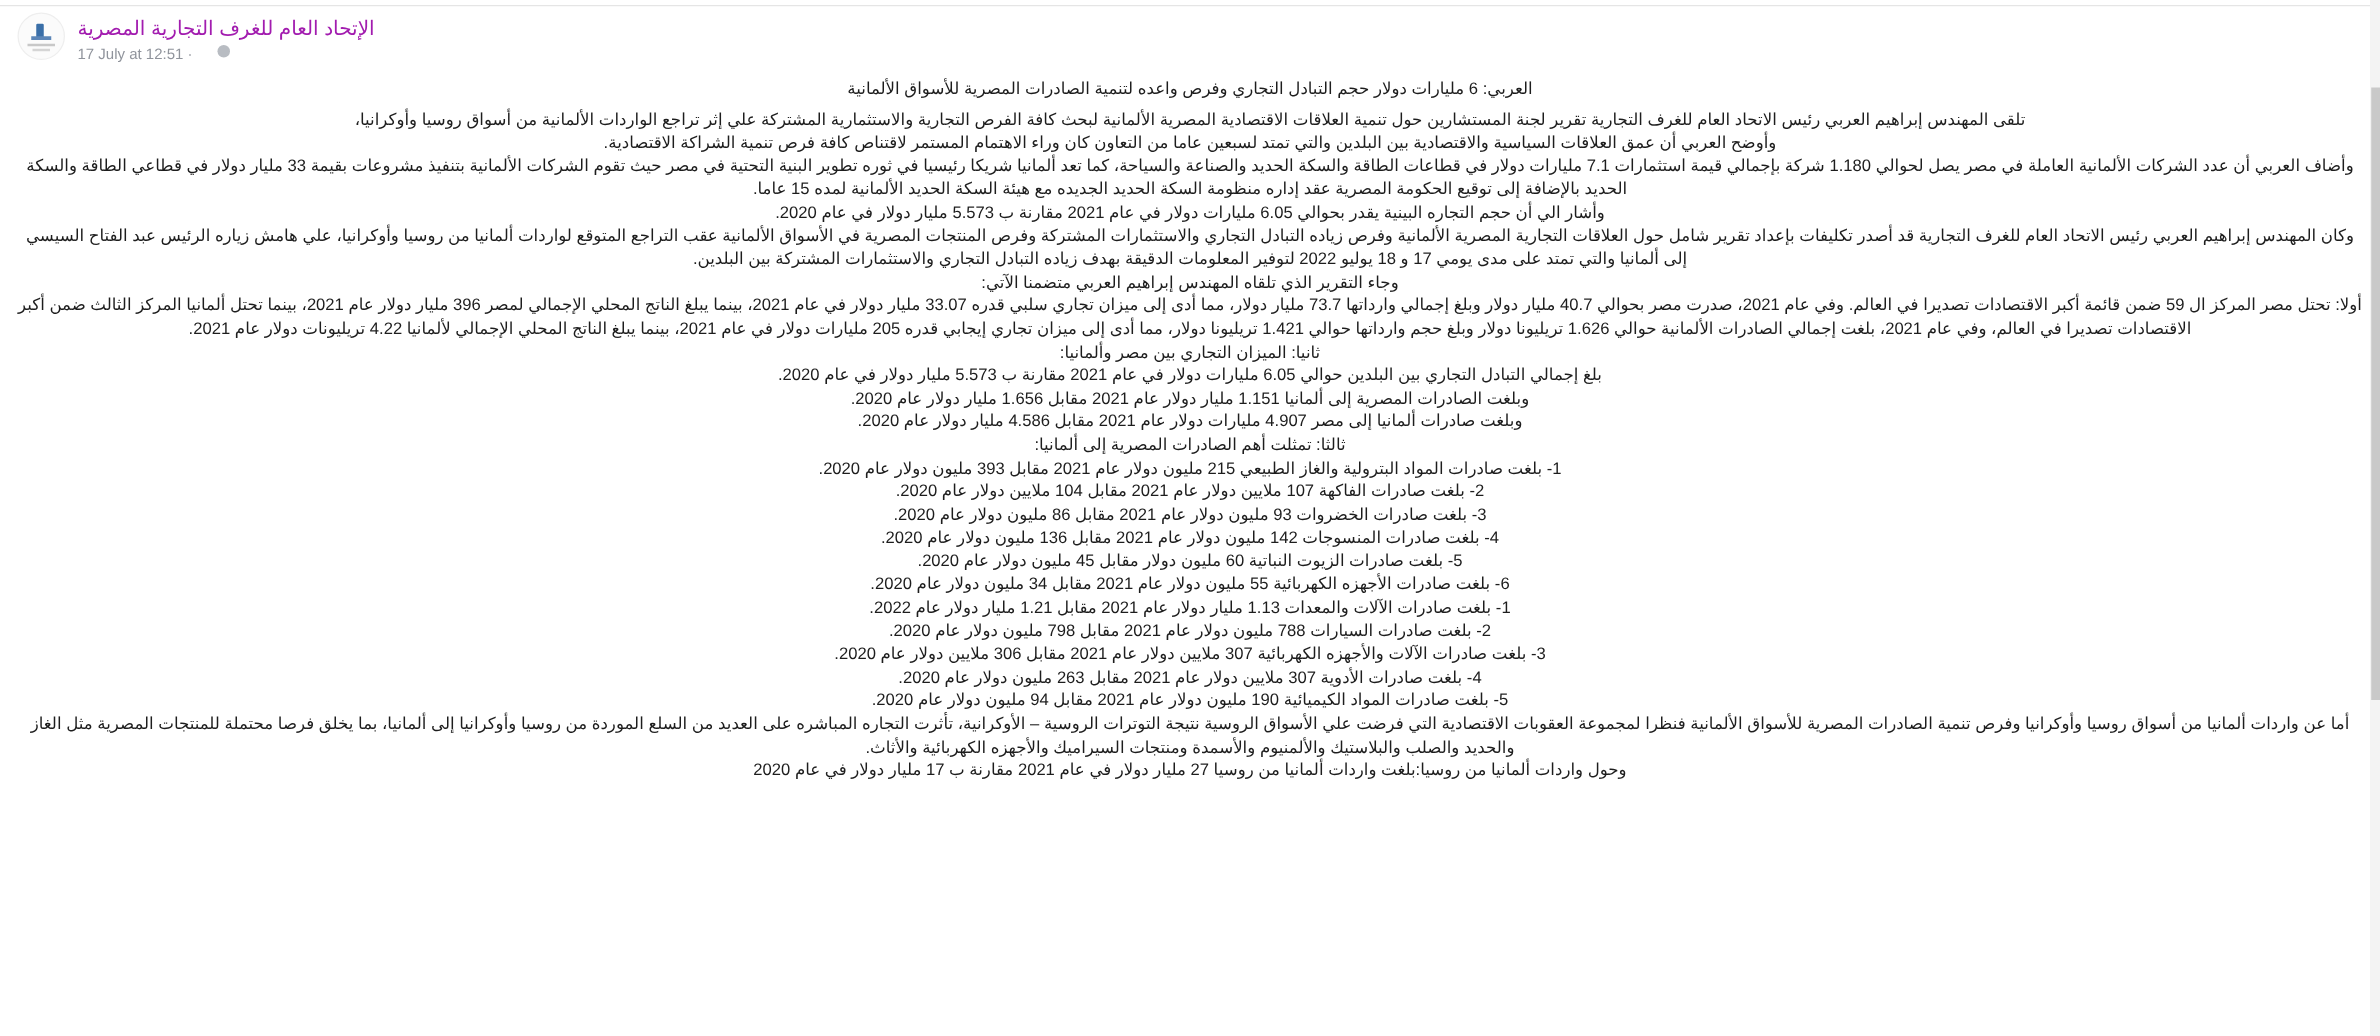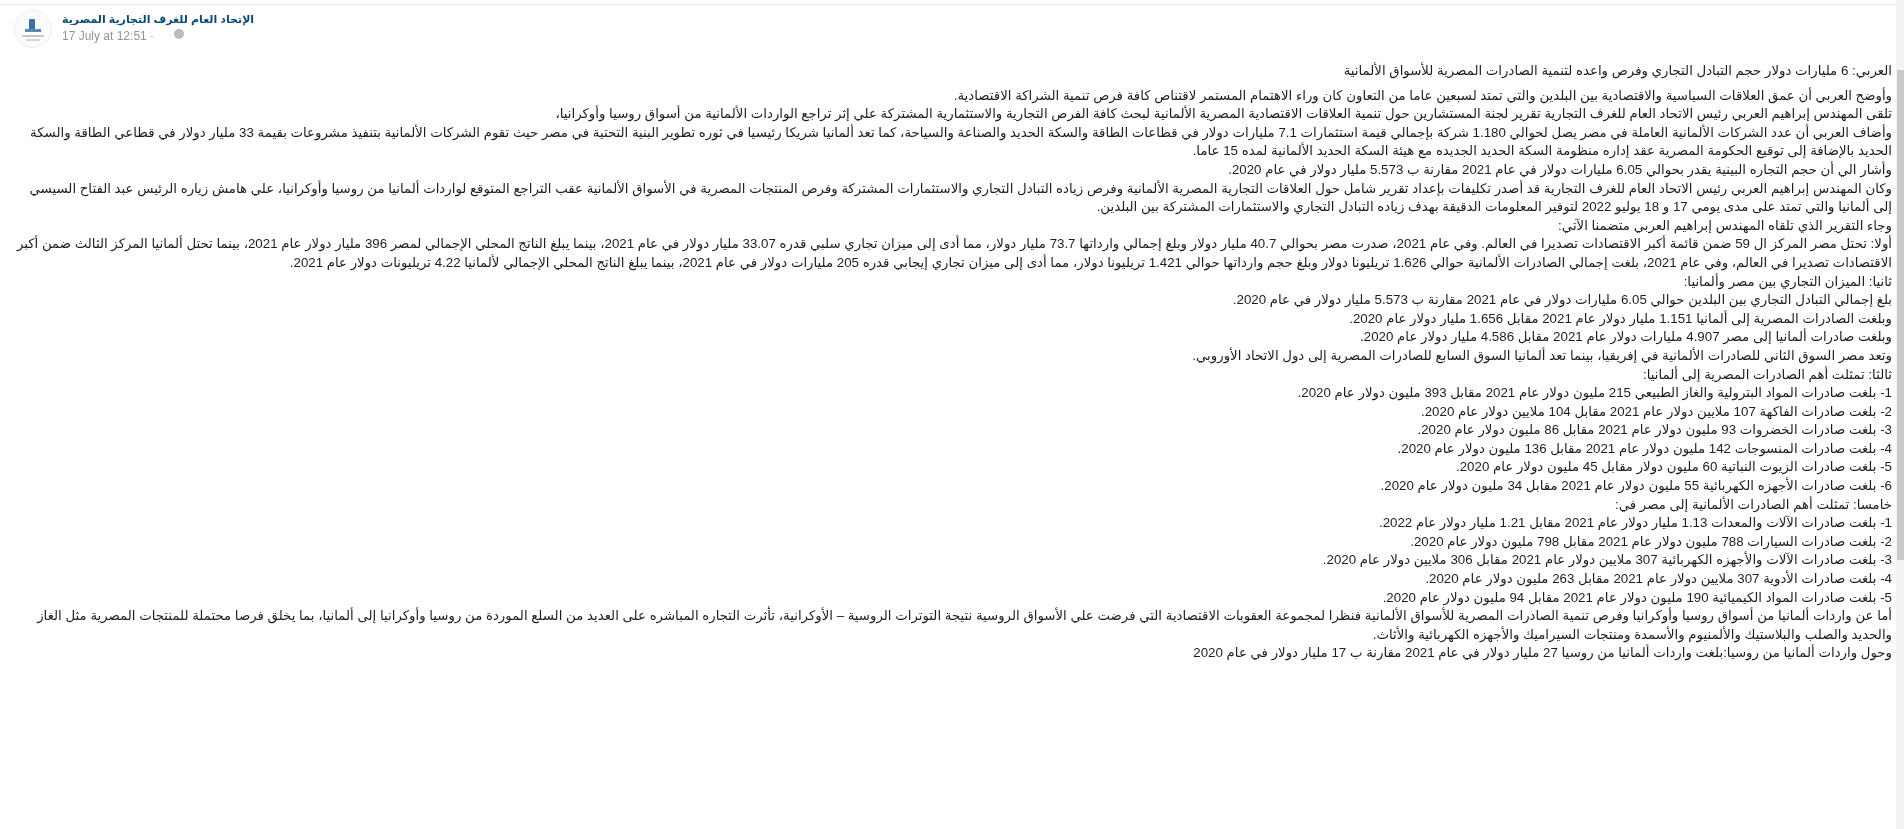--- a/index.html
+++ b/index.html
@@ -5,24 +5,24 @@
   html, body { margin:0; padding:0; background:#ffffff; }
   body { width:1904px; height:829px; overflow:hidden; position:relative; font-family:"Liberation Sans", "DejaVu Sans", sans-serif; color:#1c1e21; }
   .topline { position:absolute; left:0; top:4px; width:1904px; height:1px; background:#e5e5e5; }
   .header { position:absolute; left:14px; top:10px; height:40px; display:flex; align-items:flex-start; gap:10px; }
   .avatar { width:36px; height:36px; border-radius:50%; background:#fbfbfb; border:1px solid #eee; position:relative; overflow:hidden; }
   .avatar .mark { position:absolute; left:14px; top:8px; width:6px; height:12px; background:#3a6fa8; border-radius:1px; }
   .avatar .mark2 { position:absolute; left:10px; top:18px; width:16px; height:3px; background:#5c86b8; }
   .avatar .mark3 { position:absolute; left:7px; top:24px; width:22px; height:2px; background:#c8c8c8; }
   .avatar .mark4 { position:absolute; left:11px; top:28px; width:14px; height:2px; background:#d5d5d5; }
   .meta { display:flex; flex-direction:column; gap:3px; padding-top:3px; }
-  .page-name { font-weight:bold; font-size:11px; color:#0c4a6e; direction:rtl; text-align:left; }
+  .page-name { font-weight:normal; font-size:16px; color:#a21caf; direction:rtl; text-align:left; }
   .timestamp { font-size:12px; color:#90949c; display:flex; gap:20px; }
   .globe { width:10px; height:10px; border-radius:50%; background:#b8bcc2; display:inline-block; }
-  .content { position:absolute; right:12px; top:62px; width:1880px; direction:rtl; text-align:right; font-size:13.3px; line-height:18.6px; color:#1d1d1d; }
+  .content { position:absolute; right:12px; top:62px; width:1880px; direction:rtl; text-align:center; font-size:13.3px; line-height:18.6px; color:#1d1d1d; }
   .content p { margin:0; }
   .content .title { margin-bottom:6px; }
   .scrollbar { position:absolute; right:0; top:0; width:8px; height:829px; background:#f3f3f3; }
   .scrollbar .thumb { position:absolute; right:0; top:70px; width:7px; height:490px; background:#c9c9c9; }
 </style>
 </head>
 <body>
 
 <div class="topline"></div>
 
@@ -38,40 +38,38 @@
     <span class="timestamp">
       <span>17 July at 12:51 ·</span>
       <span class="globe"></span>
     </span>
   </div>
 </div>
 
 <div class="content">
   <p class="title">العربي: 6 مليارات دولار حجم التبادل التجاري وفرص واعده لتنمية الصادرات المصرية للأسواق الألمانية</p>
   <div id="paras">
+      <p>تلقى المهندس إبراهيم العربي رئيس الاتحاد العام للغرف التجارية تقرير لجنة المستشارين حول تنمية العلاقات الاقتصادية المصرية الألمانية لبحث كافة الفرص التجارية والاستثمارية المشتركة علي إثر تراجع الواردات الألمانية من أسواق روسيا وأوكرانيا،</p>
       <p>وأوضح العربي أن عمق العلاقات السياسية والاقتصادية بين البلدين والتي تمتد لسبعين عاما من التعاون كان وراء الاهتمام المستمر لاقتناص كافة فرص تنمية الشراكة الاقتصادية.</p>
-      <p>تلقى المهندس إبراهيم العربي رئيس الاتحاد العام للغرف التجارية تقرير لجنة المستشارين حول تنمية العلاقات الاقتصادية المصرية الألمانية لبحث كافة الفرص التجارية والاستثمارية المشتركة علي إثر تراجع الواردات الألمانية من أسواق روسيا وأوكرانيا،</p>
       <p>وأضاف العربي أن عدد الشركات الألمانية العاملة في مصر يصل لحوالي 1.180 شركة بإجمالي قيمة استثمارات 7.1 مليارات دولار في قطاعات الطاقة والسكة الحديد والصناعة والسياحة، كما تعد ألمانيا شريكا رئيسيا في ثوره تطوير البنية التحتية في مصر حيث تقوم الشركات الألمانية بتنفيذ مشروعات بقيمة 33 مليار دولار في قطاعي الطاقة والسكة الحديد بالإضافة إلى توقيع الحكومة المصرية عقد إداره منظومة السكة الحديد الجديده مع هيئة السكة الحديد الألمانية لمده 15 عاما.</p>
       <p>وأشار الي أن حجم التجاره البينية يقدر بحوالي 6.05 مليارات دولار في عام 2021 مقارنة ب 5.573 مليار دولار في عام 2020.</p>
       <p>وكان المهندس إبراهيم العربي رئيس الاتحاد العام للغرف التجارية قد أصدر تكليفات بإعداد تقرير شامل حول العلاقات التجارية المصرية الألمانية وفرص زياده التبادل التجاري والاستثمارات المشتركة وفرص المنتجات المصرية في الأسواق الألمانية عقب التراجع المتوقع لواردات ألمانيا من روسيا وأوكرانيا، علي هامش زياره الرئيس عبد الفتاح السيسي إلى ألمانيا والتي تمتد على مدى يومي 17 و 18 يوليو 2022 لتوفير المعلومات الدقيقة بهدف زياده التبادل التجاري والاستثمارات المشتركة بين البلدين.</p>
       <p>وجاء التقرير الذي تلقاه المهندس إبراهيم العربي متضمنا الآتي:</p>
       <p>أولا: تحتل مصر المركز ال 59 ضمن قائمة أكبر الاقتصادات تصديرا في العالم. وفي عام 2021، صدرت مصر بحوالي 40.7 مليار دولار وبلغ إجمالي وارداتها 73.7 مليار دولار، مما أدى إلى ميزان تجاري سلبي قدره 33.07 مليار دولار في عام 2021، بينما يبلغ الناتج المحلي الإجمالي لمصر 396 مليار دولار عام 2021، بينما تحتل ألمانيا المركز الثالث ضمن أكبر الاقتصادات تصديرا في العالم، وفي عام 2021، بلغت إجمالي الصادرات الألمانية حوالي 1.626 تريليونا دولار وبلغ حجم وارداتها حوالي 1.421 تريليونا دولار، مما أدى إلى ميزان تجاري إيجابي قدره 205 مليارات دولار في عام 2021، بينما يبلغ الناتج المحلي الإجمالي لألمانيا 4.22 تريليونات دولار عام 2021.</p>
       <p>ثانيا: الميزان التجاري بين مصر وألمانيا:</p>
       <p>بلغ إجمالي التبادل التجاري بين البلدين حوالي 6.05 مليارات دولار في عام 2021 مقارنة ب 5.573 مليار دولار في عام 2020.</p>
       <p>وبلغت الصادرات المصرية إلى ألمانيا 1.151 مليار دولار عام 2021 مقابل 1.656 مليار دولار عام 2020.</p>
       <p>وبلغت صادرات ألمانيا إلى مصر 4.907 مليارات دولار عام 2021 مقابل 4.586 مليار دولار عام 2020.</p>
-      <p>وتعد مصر السوق الثاني للصادرات الألمانية في إفريقيا، بينما تعد ألمانيا السوق السابع للصادرات المصرية إلى دول الاتحاد الأوروبي.</p>
       <p>ثالثا: تمثلت أهم الصادرات المصرية إلى ألمانيا:</p>
       <p>1- بلغت صادرات المواد البترولية والغاز الطبيعي 215 مليون دولار عام 2021 مقابل 393 مليون دولار عام 2020.</p>
       <p>2- بلغت صادرات الفاكهة 107 ملايين دولار عام 2021 مقابل 104 ملايين دولار عام 2020.</p>
       <p>3- بلغت صادرات الخضروات 93 مليون دولار عام 2021 مقابل 86 مليون دولار عام 2020.</p>
       <p>4- بلغت صادرات المنسوجات 142 مليون دولار عام 2021 مقابل 136 مليون دولار عام 2020.</p>
       <p>5- بلغت صادرات الزيوت النباتية 60 مليون دولار مقابل 45 مليون دولار عام 2020.</p>
       <p>6- بلغت صادرات الأجهزه الكهربائية 55 مليون دولار عام 2021 مقابل 34 مليون دولار عام 2020.</p>
-      <p>خامسا: تمثلت أهم الصادرات الألمانية إلى مصر في:</p>
       <p>1- بلغت صادرات الآلات والمعدات 1.13 مليار دولار عام 2021 مقابل 1.21 مليار دولار عام 2022.</p>
       <p>2- بلغت صادرات السيارات 788 مليون دولار عام 2021 مقابل 798 مليون دولار عام 2020.</p>
       <p>3- بلغت صادرات الآلات والأجهزه الكهربائية 307 ملايين دولار عام 2021 مقابل 306 ملايين دولار عام 2020.</p>
       <p>4- بلغت صادرات الأدوية 307 ملايين دولار عام 2021 مقابل 263 مليون دولار عام 2020.</p>
       <p>5- بلغت صادرات المواد الكيميائية 190 مليون دولار عام 2021 مقابل 94 مليون دولار عام 2020.</p>
       <p>أما عن واردات ألمانيا من أسواق روسيا وأوكرانيا وفرص تنمية الصادرات المصرية للأسواق الألمانية فنظرا لمجموعة العقوبات الاقتصادية التي فرضت علي الأسواق الروسية نتيجة التوترات الروسية – الأوكرانية، تأثرت التجاره المباشره على العديد من السلع الموردة من روسيا وأوكرانيا إلى ألمانيا، بما يخلق فرصا محتملة للمنتجات المصرية مثل الغاز والحديد والصلب والبلاستيك والألمنيوم والأسمدة ومنتجات السيراميك والأجهزه الكهربائية والأثاث.</p>
       <p>وحول واردات ألمانيا من روسيا:بلغت واردات ألمانيا من روسيا 27 مليار دولار في عام 2021 مقارنة ب 17 مليار دولار في عام 2020</p>
     </div>
 </div>
 

